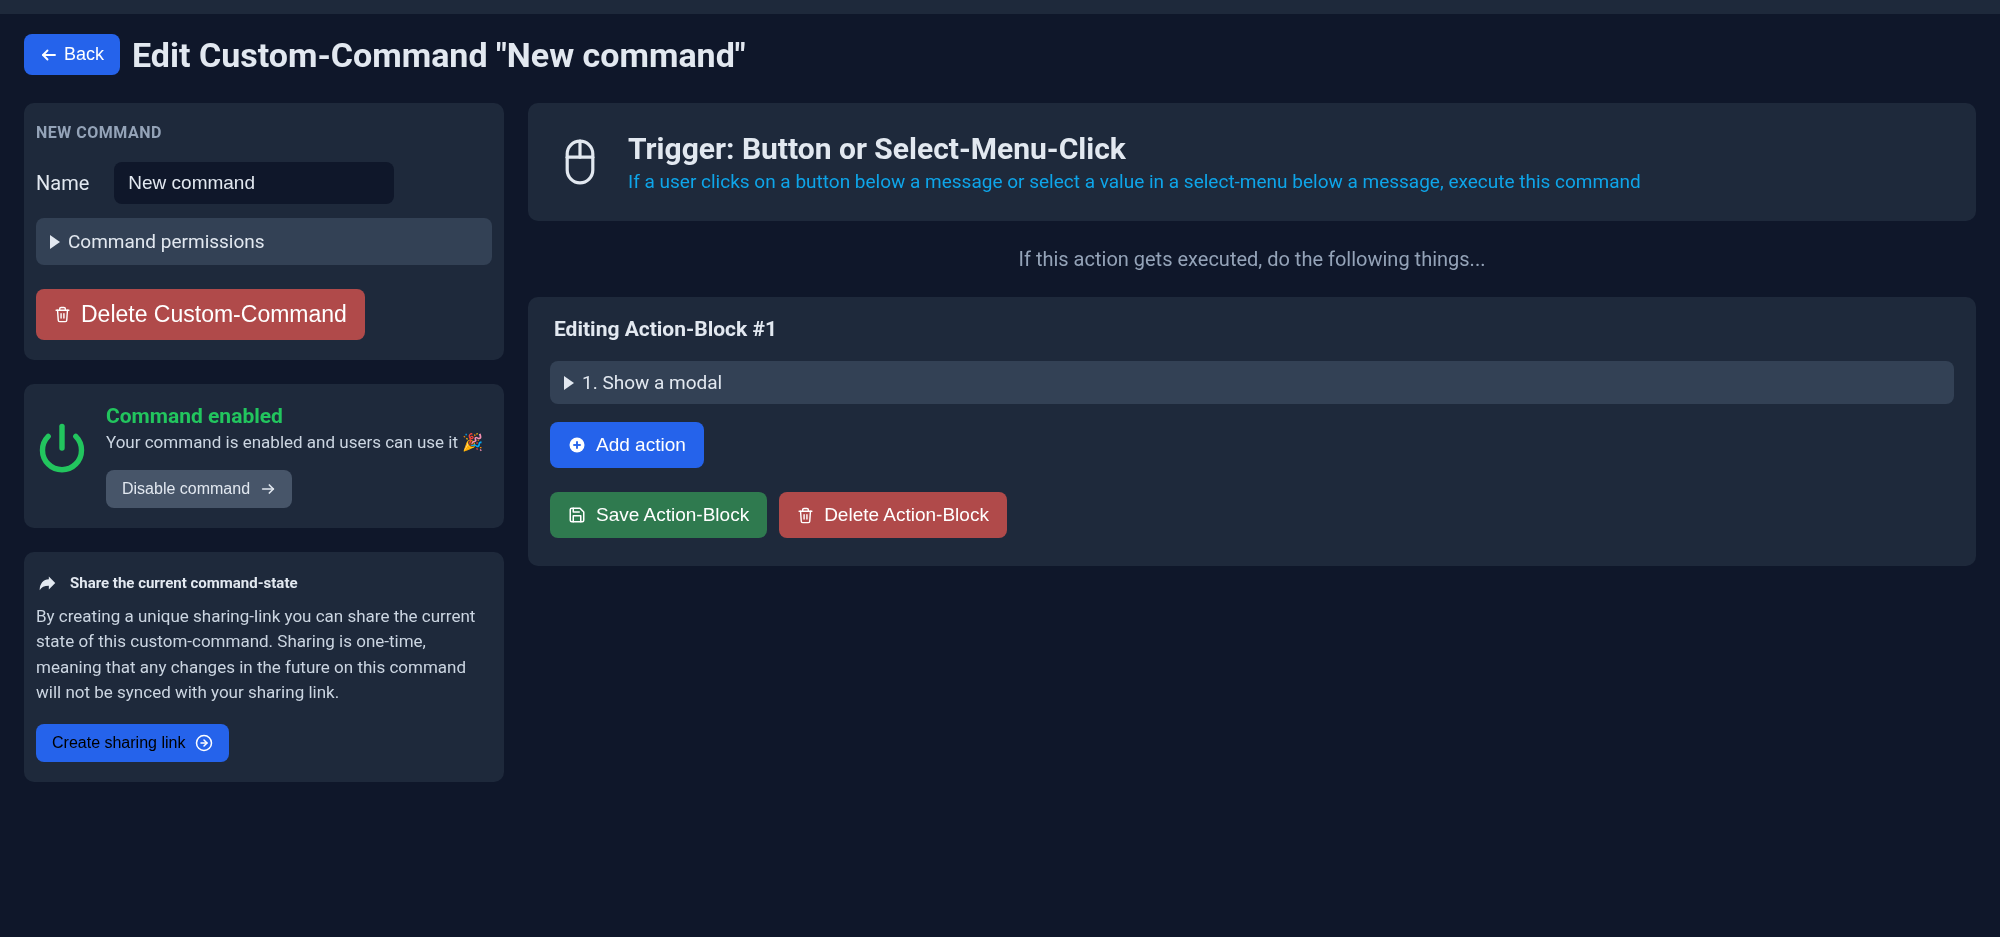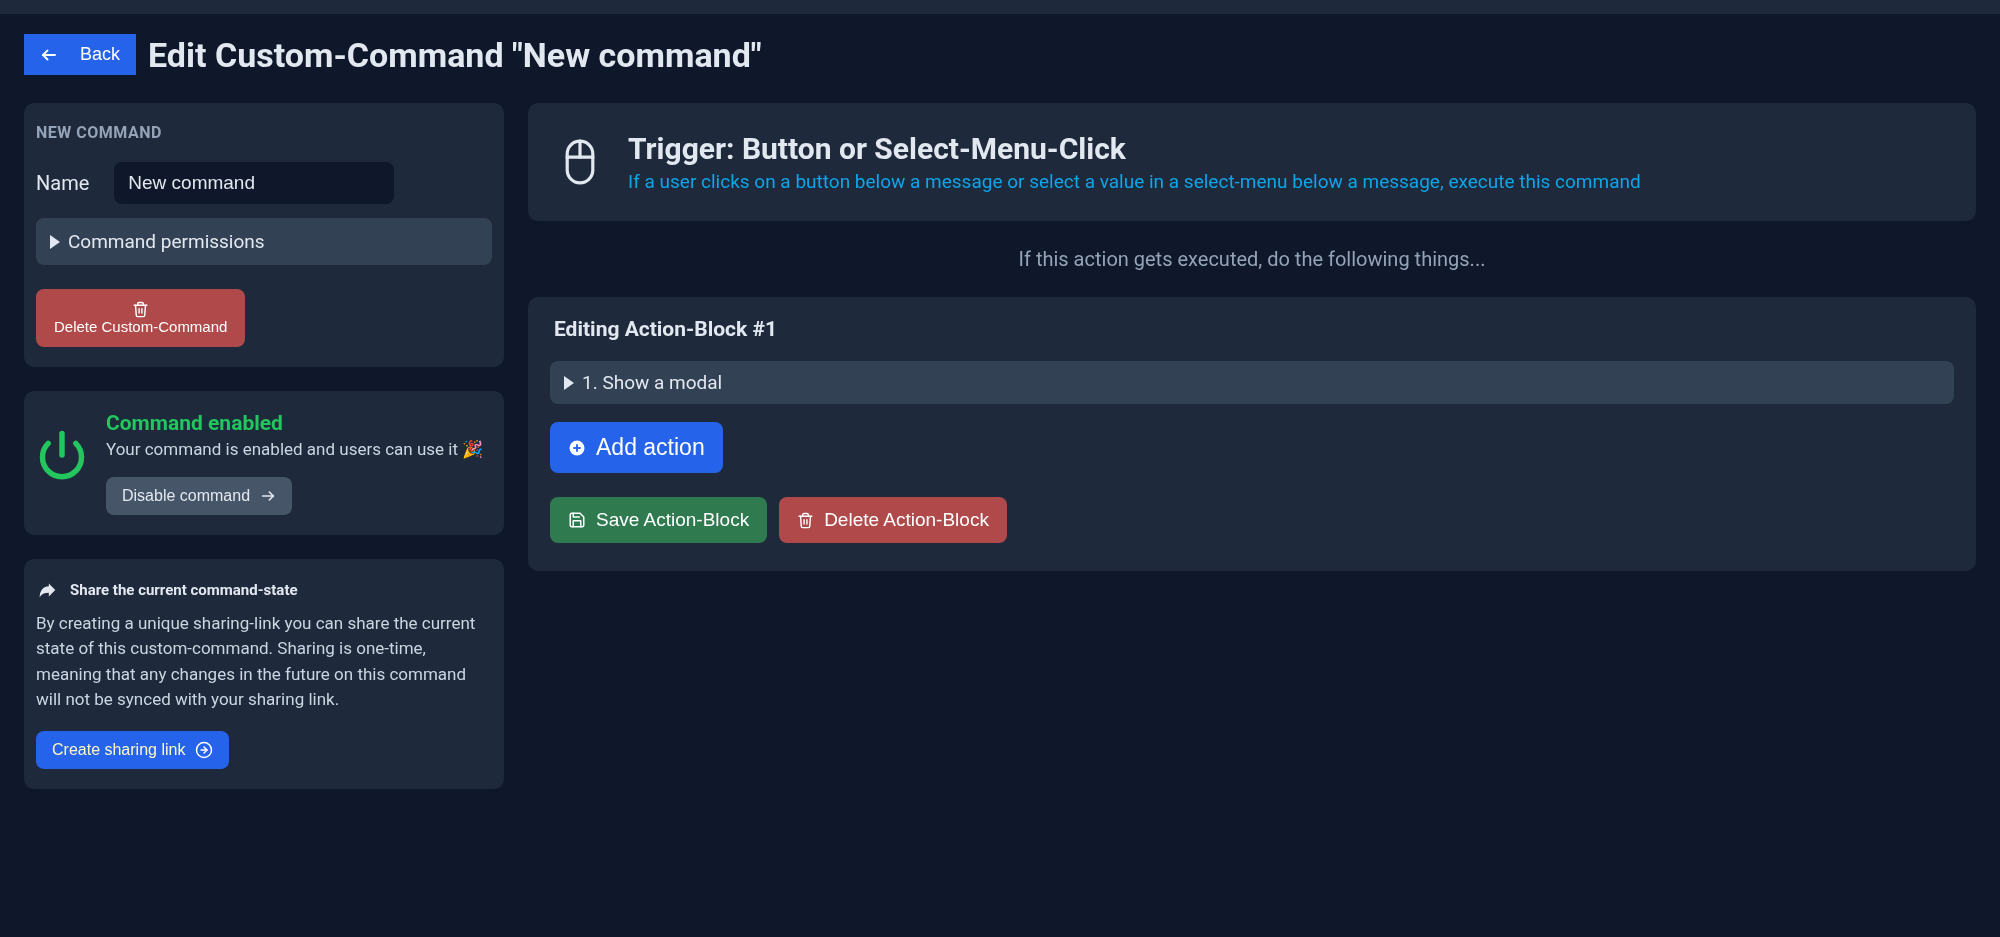--- a/index.html
+++ b/index.html
@@ -25,26 +25,26 @@
     }
     .header-row {
       display: flex;
       align-items: center;
       gap: 12px;
       margin-bottom: 28px;
     }
     .back-button {
       display: inline-flex;
       align-items: center;
-      gap: 22px;
+      gap: 6px;
       background: #2563eb;
       color: #fff;
       border: none;
       padding: 10px 16px;
-      border-radius: 0;
+      border-radius: 8px;
       font-size: 18px;
       cursor: pointer;
     }
     .page-title {
       font-size: 34px;
       font-weight: 700;
       color: #e2e8f0;
     }
     .layout {
       display: flex;
@@ -105,28 +105,28 @@
       background: #334155;
       border-radius: 8px;
       padding: 12px 14px;
       margin-bottom: 24px;
       cursor: pointer;
       font-size: 19px;
     }
     .delete-command-btn {
       display: inline-flex;
       align-items: center;
+      gap: 10px;
       background: #b04a4a;
       color: #fff;
       border: none;
       padding: 12px 18px;
       border-radius: 8px;
-      font-size: 15px;
-      cursor: pointer;
-      flex-direction: column;
+      font-size: 23px;
+      cursor: pointer;
     }
     .status-card {
       display: flex;
       gap: 18px;
       align-items: flex-start;
     }
     .power-icon-wrap {
       display: flex;
       align-items: center;
       padding-top: 18px;
@@ -172,21 +172,21 @@
       color: #cbd5e1;
       font-size: 17px;
       line-height: 1.5;
       margin-bottom: 18px;
     }
     .create-link-btn {
       display: inline-flex;
       align-items: center;
       gap: 10px;
       background: #2563eb;
-      color: #fef9c3;
+      color: #000000;
       border: none;
       padding: 10px 16px;
       border-radius: 8px;
       font-size: 16px;
       cursor: pointer;
     }
     .trigger-card {
       display: flex;
       gap: 28px;
       align-items: center;
@@ -231,21 +231,21 @@
     }
     .add-action-btn {
       display: inline-flex;
       align-items: center;
       gap: 10px;
       background: #2563eb;
       color: #fff;
       border: none;
       padding: 12px 18px;
       border-radius: 8px;
-      font-size: 23px;
+      font-size: 19px;
       cursor: pointer;
       margin-bottom: 24px;
     }
     .block-buttons {
       display: flex;
       gap: 12px;
     }
     .save-block-btn {
       display: inline-flex;
       align-items: center;

